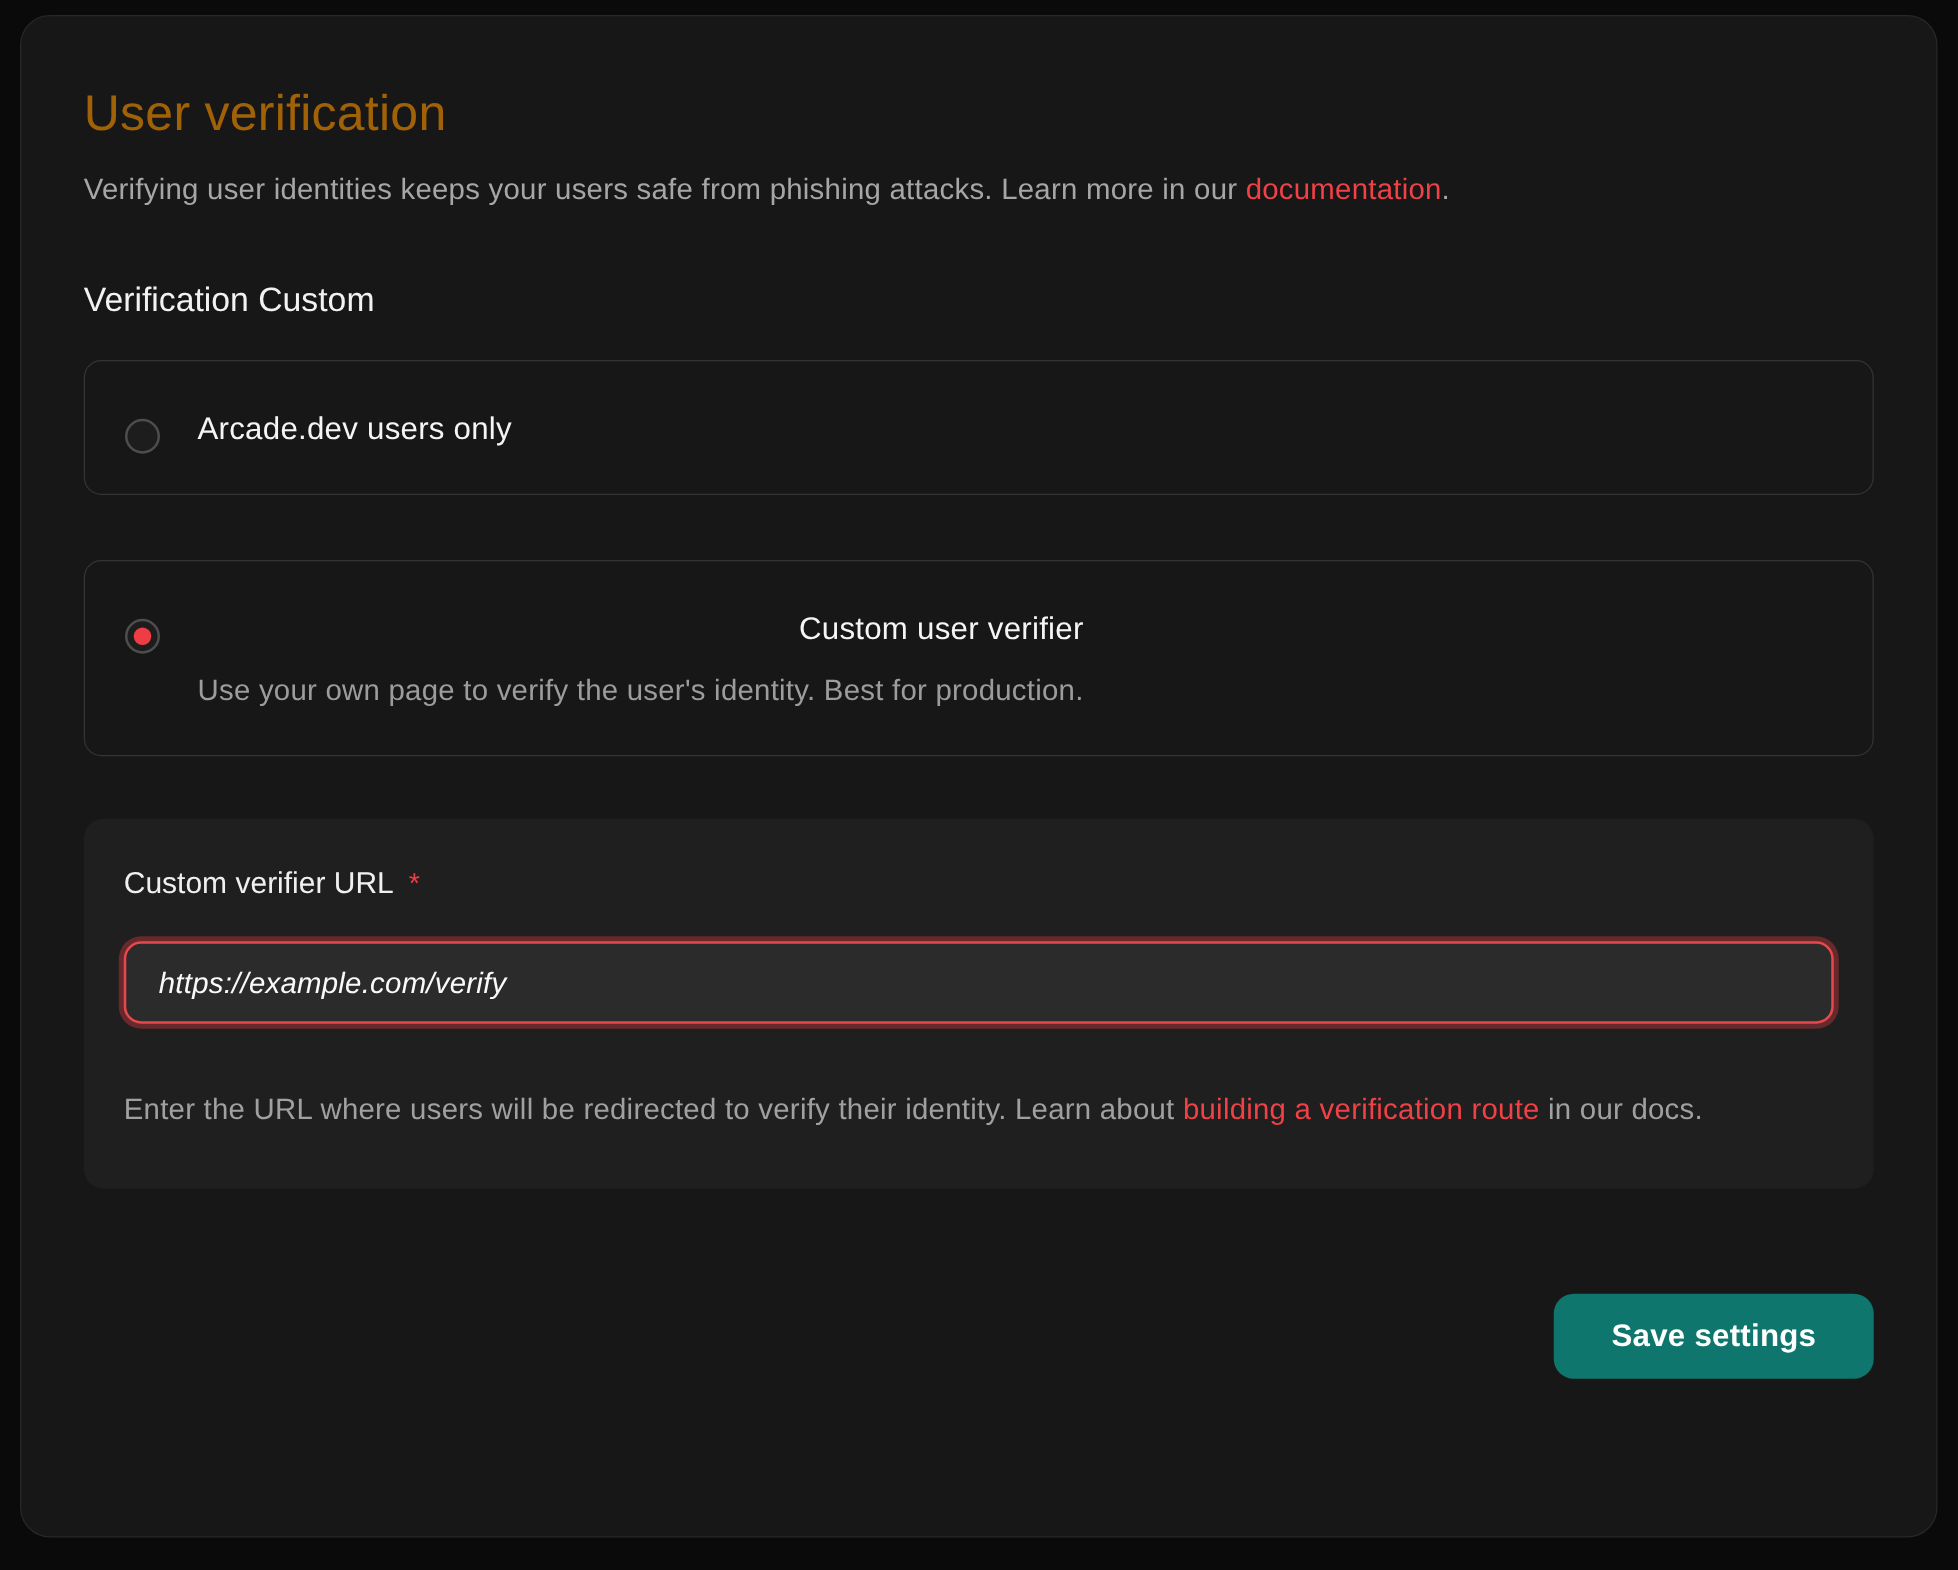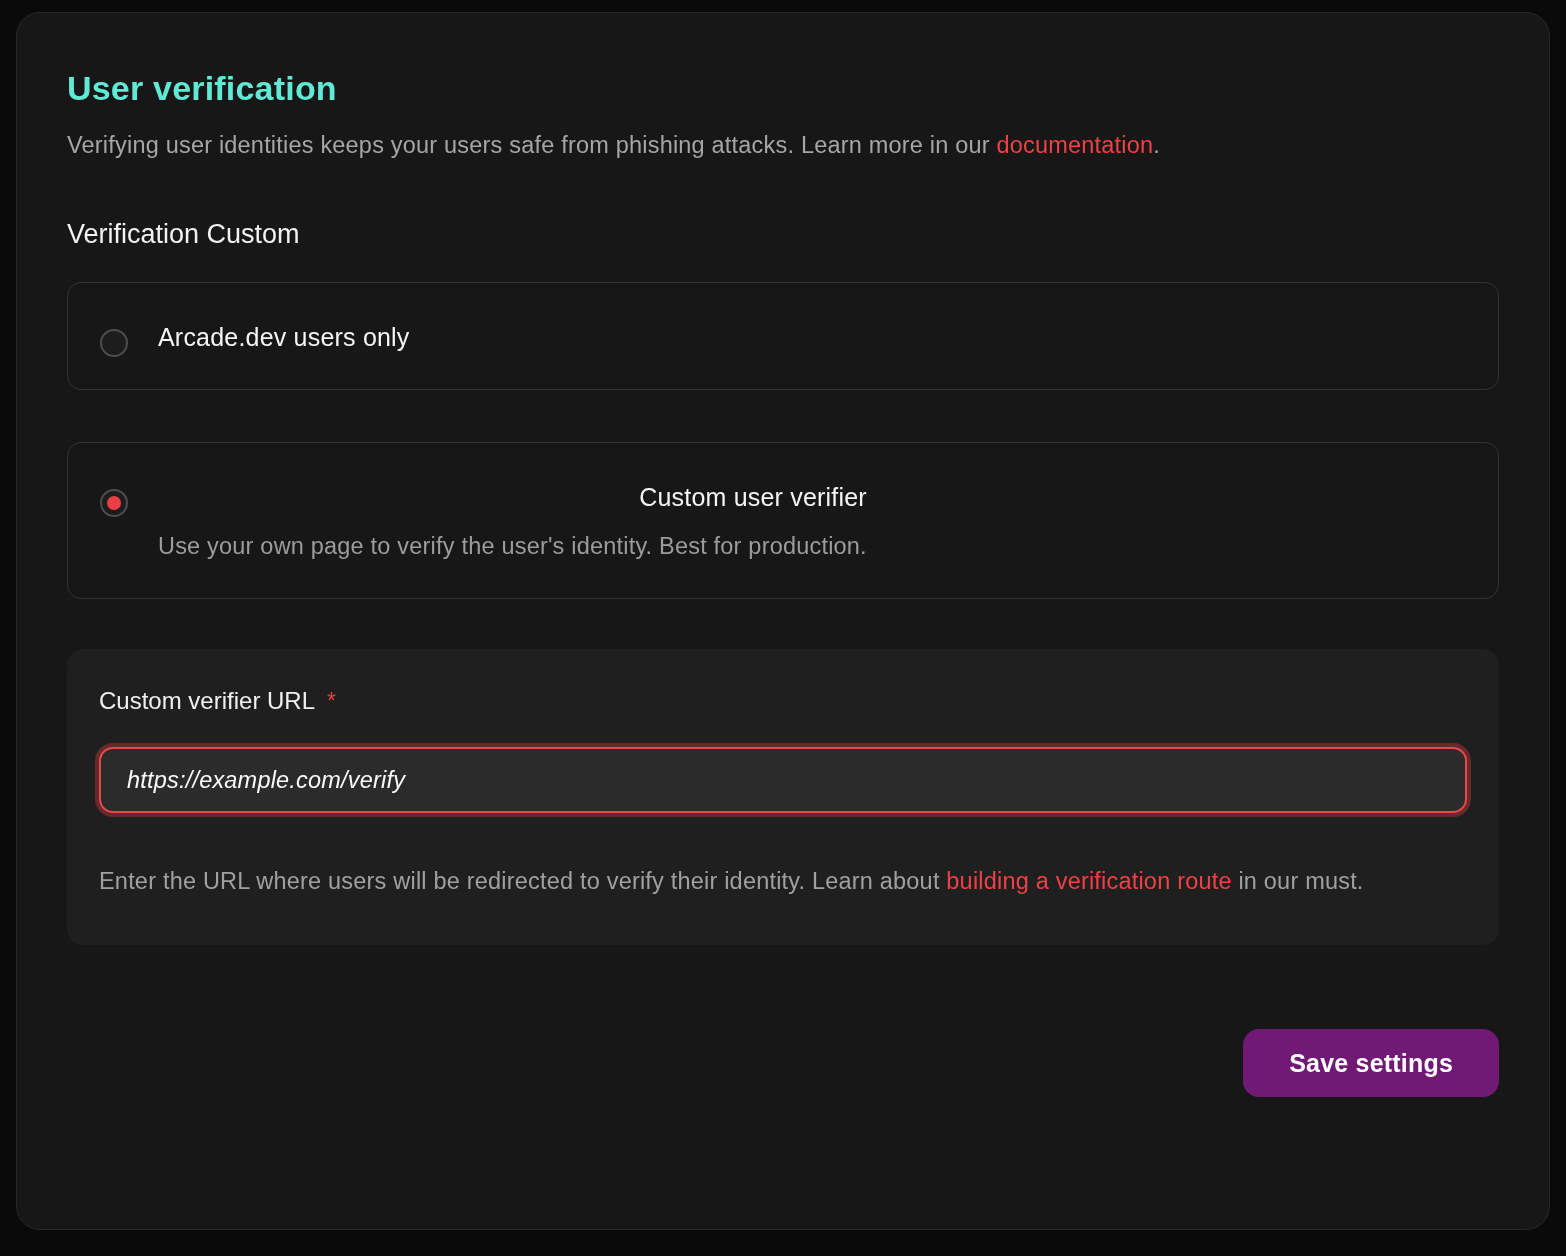--- a/index.html
+++ b/index.html
@@ -12,23 +12,23 @@
   .card {
     position: absolute;
     left: 16px; top: 12px;
     width: 1534px; height: 1218px;
     background: #171717;
     border: 1px solid #282828;
     border-radius: 24px;
     padding: 56px 50px 0 50px;
   }
   .page-title {
-    font-size: 34px;
-    font-weight: 700;
-    color: #5eead4;
+    font-size: 40px;
+    font-weight: 400;
+    color: #a16207;
     letter-spacing: 0.2px;
   }
   .page-subtitle {
     margin-top: 24px;
     font-size: 23.5px;
     color: #a6a6a6;
     letter-spacing: 0.2px;
   }
   .link {
     color: #ef4146;
@@ -124,21 +124,21 @@
     color: #a0a0a0;
     max-width: 1360px;
     letter-spacing: 0.2px;
   }
   .actions-row {
     display: flex;
     justify-content: flex-end;
     margin-top: 84px;
   }
   .save-button {
-    background: #701a75;
+    background: #0f766e;
     color: #ffffff;
     border: none;
     border-radius: 16px;
     height: 68px;
     padding: 0 46px;
     font-size: 25px;
     font-weight: 600;
     font-family: "Liberation Sans", "DejaVu Sans", sans-serif;
     letter-spacing: 0.2px;
     cursor: pointer;
@@ -171,20 +171,20 @@
       <div class="option-desc">Use your own page to verify the user's identity. Best for production.</div>
     </div>
   </div>
 
   <div class="url-panel">
     <div class="url-label-row">
       <span>Custom verifier URL</span>
       <span class="required-asterisk">*</span>
     </div>
     <input class="url-input" type="text" value="https://example.com/verify" style="">
-    <p class="helper-text"><span>Enter the URL where users will be redirected to verify their identity. Learn about </span><a class="link">building a verification route</a><span> in our must.</span></p>
+    <p class="helper-text"><span>Enter the URL where users will be redirected to verify their identity. Learn about </span><a class="link">building a verification route</a><span> in our docs.</span></p>
   </div>
 
   <div class="actions-row">
     <button class="save-button">Save settings</button>
   </div>
 
 </div>
 
 </body></html>

